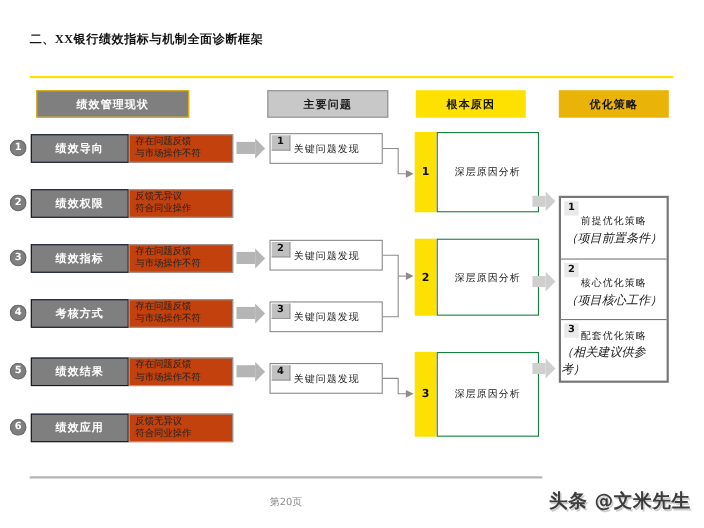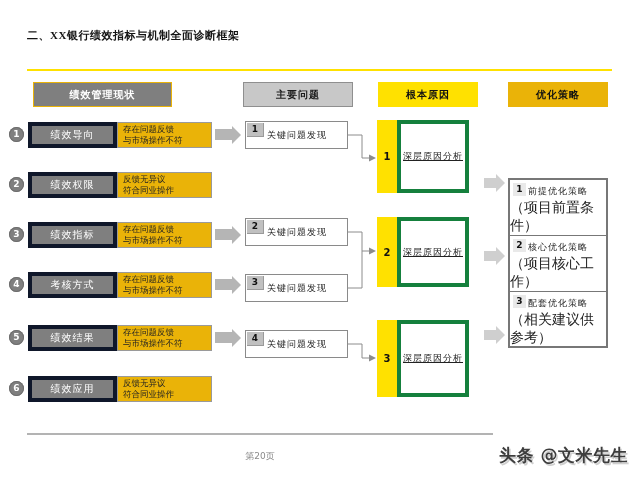--- a/index.html
+++ b/index.html
@@ -19,61 +19,61 @@
   .h-problems { left:243px; width:110px; background:#C8C8C8; color:#1a1a1a; border:1px solid #8f8f8f; }
   .h-cause    { left:378px; width:100px; background:#FFE100; color:#111; }
   .h-strategy { left:508px; width:100px; background:#eab308; color:#111; }
 
   
   .srow { position:absolute; left:0; width:245px; height:26px; }
   .circle { position:absolute; left:9px; top:5px; width:15px; height:15px; border-radius:50%;
             background:#7f7f7f; color:#fff; font-size:9px; font-weight:bold; line-height:15px;
             text-align:center; box-shadow:inset 0 0 0 1px #6d6d6d; }
   .slabel { position:absolute; left:28px; top:0; width:89px; height:26px; box-sizing:border-box;
-            background:#7f7f7f; border:4px solid #0f172a; color:#fff; font-size:10px; font-weight:normal;
+            background:#7f7f7f; border:1px solid #0f172a; color:#fff; font-size:10px; font-weight:bold;
             letter-spacing:1px; display:flex; align-items:center; justify-content:center; }
   .sdesc  { position:absolute; left:117px; top:0; width:95px; height:26px; box-sizing:border-box;
-            background:#eab308; border:1px solid #9a9a9a; color:#222; font-size:8.5px; line-height:11px;
+            background:#c2410c; border:1px solid #9a9a9a; color:#222; font-size:8.5px; line-height:11px;
             display:flex; flex-direction:column; justify-content:center; padding-left:5px; }
   .barrow { position:absolute; left:215px; top:7px; width:17px; height:11px; background:#b5b5b5; }
   .barrow::after { content:""; position:absolute; left:17px; top:-3.5px; width:0; height:0;
             border-left:9px solid #b5b5b5; border-top:9px solid transparent; border-bottom:9px solid transparent; }
 
   
   .pbox { position:absolute; left:245px; width:103px; height:28px; box-sizing:border-box;
           background:#fff; border:1px solid #8a8a8a; }
   .pnum { position:absolute; left:1px; top:1px; width:16px; height:13px; background:#c0c0c0;
           color:#111; font-size:9px; font-weight:bold; text-align:center; line-height:13px;
           border-right:1px solid #9a9a9a; border-bottom:1px solid #9a9a9a; }
   .plabel { position:absolute; left:21px; top:0; height:100%; display:flex; align-items:center;
             font-size:9px; color:#222; letter-spacing:1px; }
 
   
   .cgroup { position:absolute; left:377px; width:103px; }
   .cbar { position:absolute; left:0; top:0; width:20px; height:100%; background:#FFE100;
           display:flex; align-items:center; justify-content:center; font-size:10px; font-weight:bold; color:#111; }
-  .cbox { position:absolute; left:20px; top:0; width:72px; height:100%; box-sizing:border-box;
-          background:#fff; border:4px solid #15803d; display:flex; align-items:center;
-          justify-content:center; font-size:9px; color:#222; letter-spacing:1px;text-decoration:underline; }
+  .cbox { position:absolute; left:20px; top:0; width:93px; height:100%; box-sizing:border-box;
+          background:#fff; border:1px solid #15803d; display:flex; align-items:center;
+          justify-content:center; font-size:9px; color:#222; letter-spacing:1px; }
 
   
   .harrow { position:absolute; left:484px; width:12px; height:10px; background:#cfcfcf; }
   .harrow::after { content:""; position:absolute; left:12px; top:-4px; width:0; height:0;
           border-left:9px solid #cfcfcf; border-top:9px solid transparent; border-bottom:9px solid transparent; }
 
   
   .strategy-box { position:absolute; left:508px; top:178px; width:100px; height:170px;
           box-sizing:border-box; border:2px solid #777; background:#fff; display:flex; flex-direction:column; }
   .scell { flex:1; position:relative; border-bottom:1px solid #777; display:flex; flex-direction:column;
           align-items:center; justify-content:center; padding-top:5px; color:#222; }
   .scell:last-child { border-bottom:none; }
   .snum { position:absolute; left:3px; top:3px; width:13px; height:13px; background:#e9e9e9;
           color:#111; font-size:9px; font-weight:bold; text-align:center; line-height:13px; }
   .sline1 { font-size:9px; letter-spacing:1px; }
-  .sline2 { font-size:14px; margin-top:1px; }
+  .sline2 { font-size:11px; margin-top:1px;font-style:italic; }
 
   
   .connectors { position:absolute; left:0; top:0; pointer-events:none; }
 
   
   .footer-rule { position:absolute; left:27px; top:433px; width:466px; height:2px; background:#b3b3b3; }
   .page-num { position:absolute; left:27px; top:450px; width:466px; text-align:center;
               font-size:9px; color:#8a8a8a; }
   .watermark { position:absolute; left:499px; top:444px; font-size:17px; font-weight:bold;
                color:#3d3d3d; letter-spacing:0.5px; text-shadow:1.5px 1.5px 0 #cfcfcf;text-align:right; }

